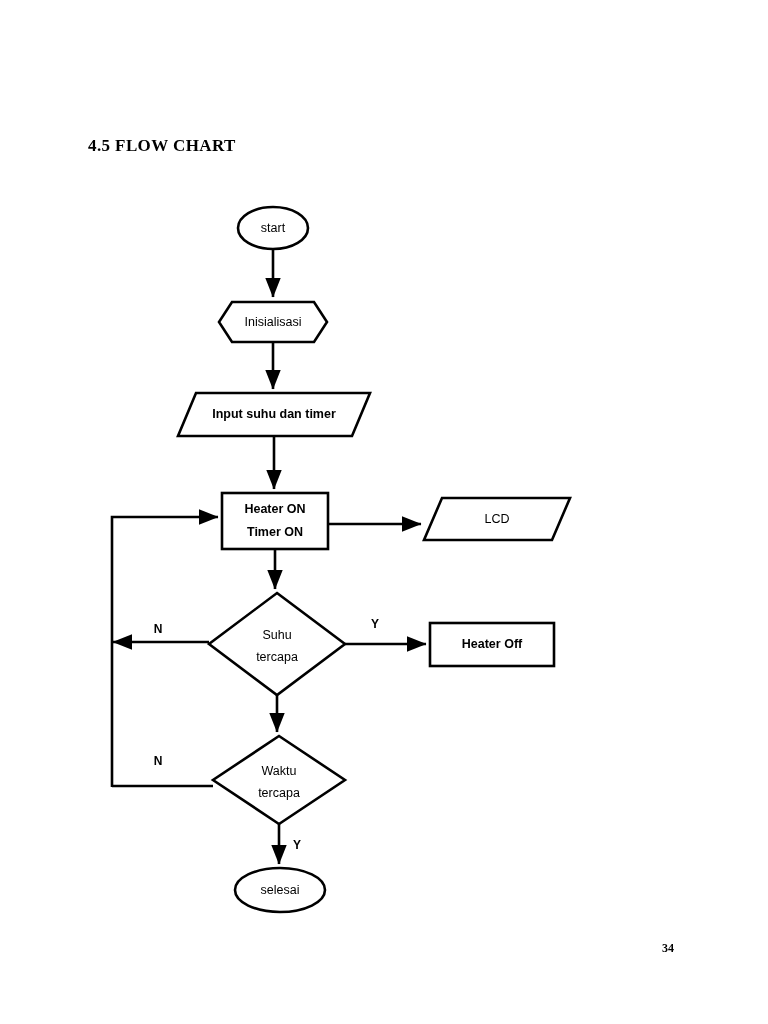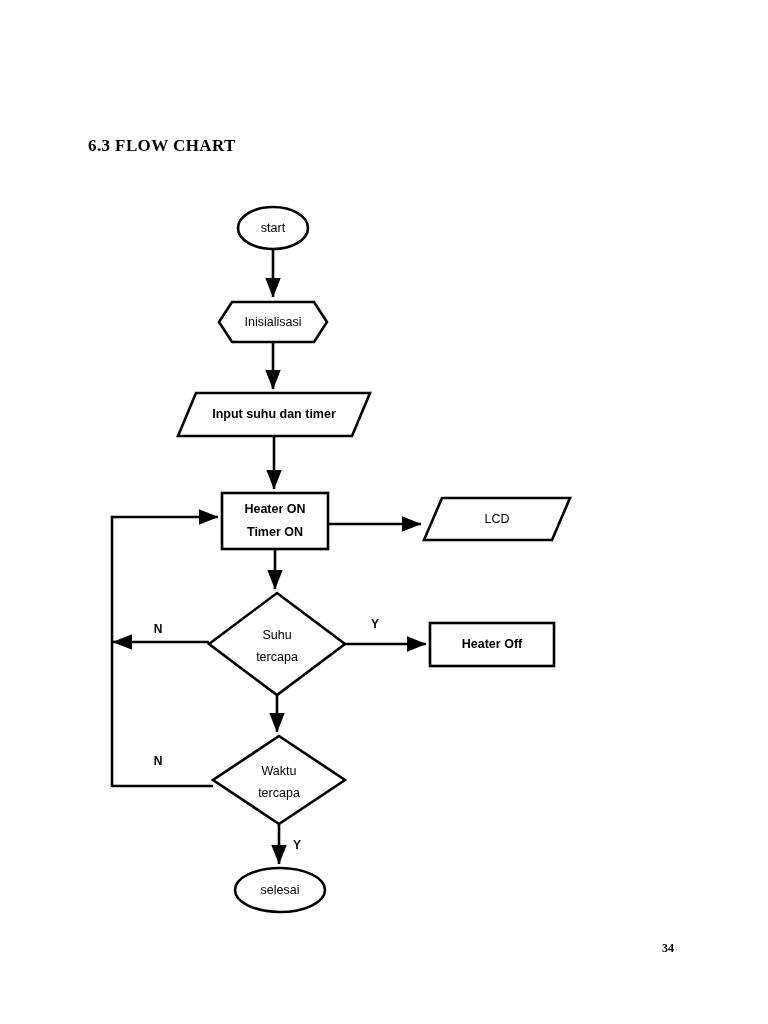--- a/index.html
+++ b/index.html
@@ -80,21 +80,21 @@
     fill: #000000;
     text-anchor: middle;
     dominant-baseline: middle;
   }
 </style>
 </head>
 <body>
 
 <div id="page">
 
-  <div id="section-title">6.3 FLOW CHART</div>
+  <div id="section-title">4.5 FLOW CHART</div>
 
   <svg id="flow-svg" viewBox="0 0 768 1024">
 
     <defs>
       <marker id="arrowhead" markerWidth="9" markerHeight="9" refX="7.4" refY="3.2" orient="auto" markerUnits="strokeWidth">
         <path d="M0,0.2 L7.6,3.2 L0,6.2 z" fill="#000000"></path>
       </marker>
     </defs>
 
     

